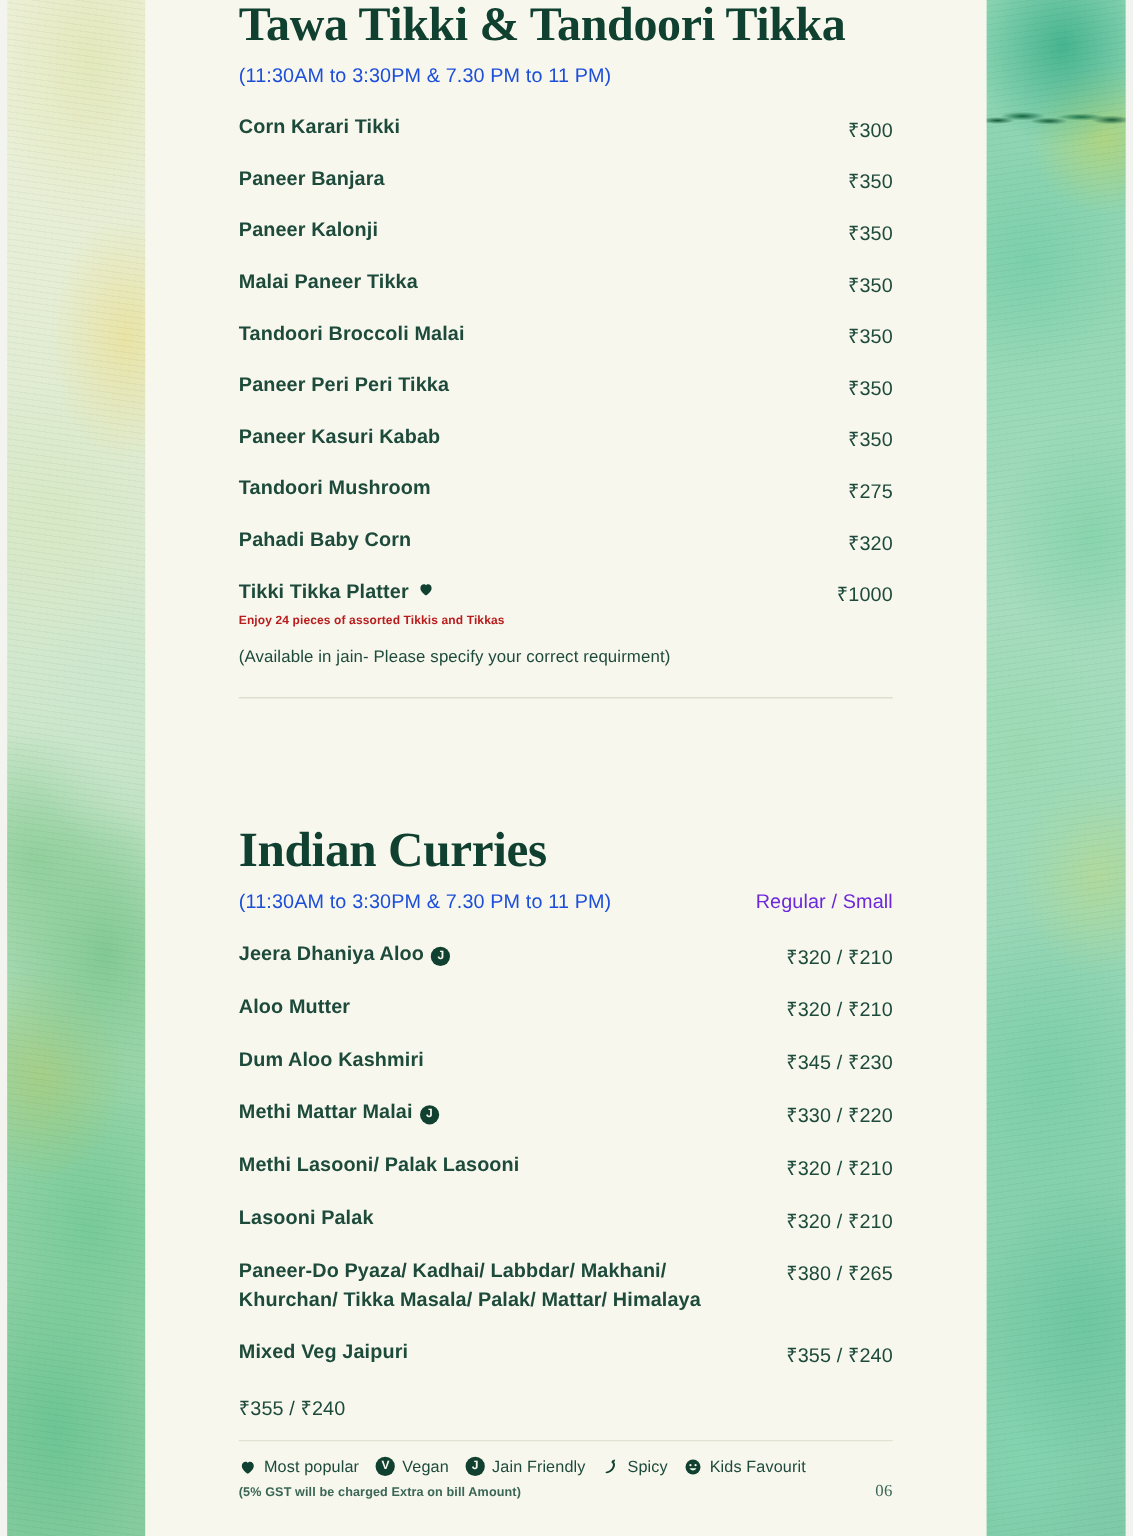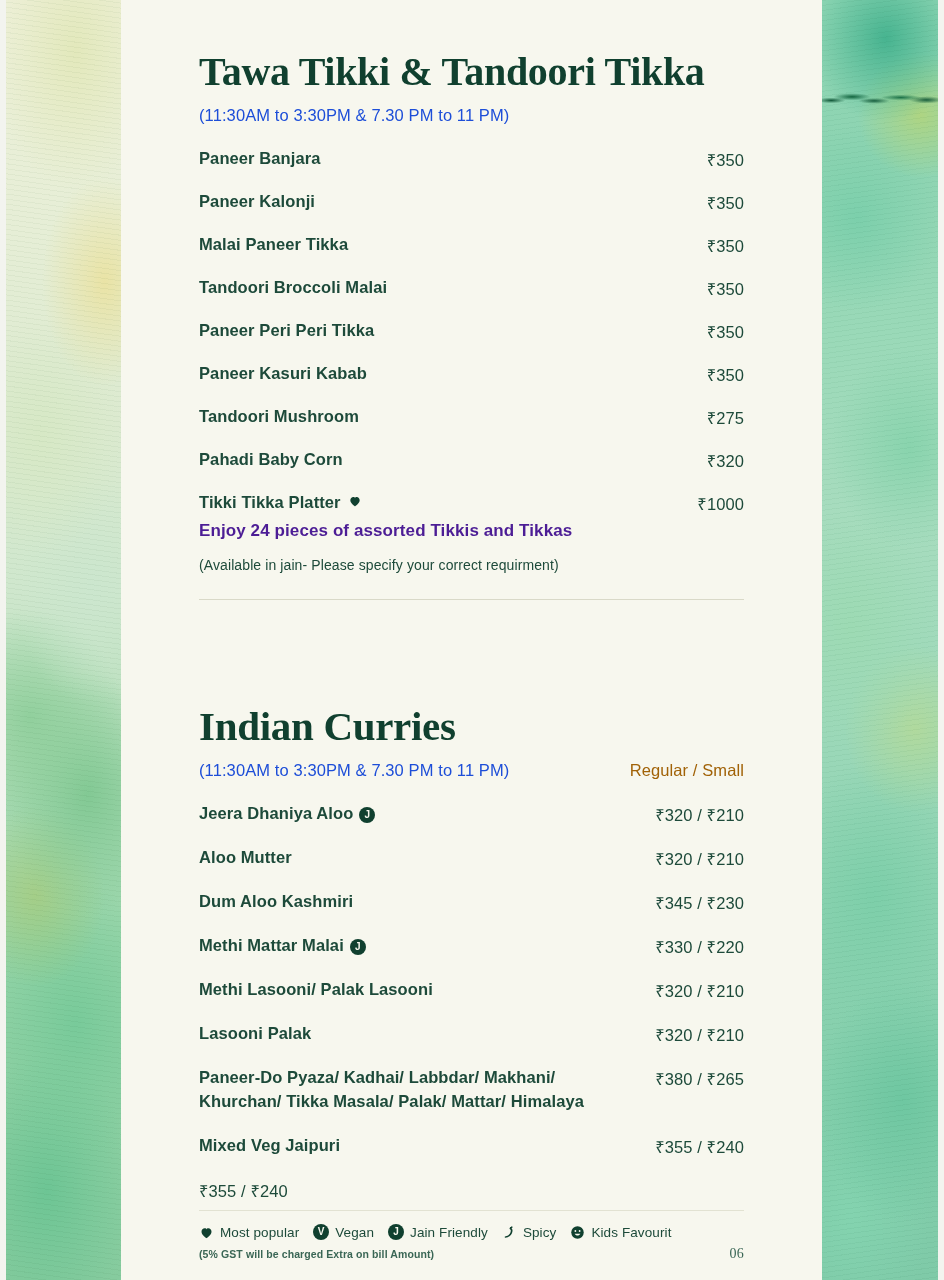--- a/index.html
+++ b/index.html
@@ -92,38 +92,38 @@
   }
 
   
   .section-title {
     font-family: "Liberation Serif", serif;
     font-weight: 700;
     color: #10402f;
     letter-spacing: -0.3px;
     margin: 0;
   }
-  .title-1 { font-size: 40px; line-height: 1; padding-top: 52px; }
+  .title-1 { font-size: 40px; line-height: 1; }
   .title-2 { font-size: 41px; line-height: 1; padding-top: 0; }
 
   .section-hours {
     font-size: 16.5px;
     color: #1d4ed8;
     margin: 14px 0 0 0;
     letter-spacing: .1px;
   }
 
   .hours-row {
     display: flex;
     align-items: flex-end;
     justify-content: space-between;
   }
   .portion-label {
     font-size: 16.5px;
-    color: #a16207;
+    color: #6d28d9;
     letter-spacing: .1px;
     padding-right: 0;
   }
 
   .items { margin-top: 22px; }
   .item-row {
     display: flex;
     align-items: flex-start;
     justify-content: space-between;
     margin-bottom: 19px;
@@ -141,23 +141,23 @@
     font-weight: 400;
     color: #1d4a3a;
     letter-spacing: .1px;
     white-space: nowrap;
     padding-top: 1px;
   }
   .curries .item-name { font-weight: 700; }
   .curries .item-row { margin-bottom: 20px; }
 
   .item-note {
-    font-size: 17px;
+    font-size: 10px;
     font-weight: 700;
-    color: #4c1d95;
+    color: #b91c1c;
     margin: -13px 0 16px 0;
     letter-spacing: .1px;
   }
   .section-note {
     font-size: 14px;
     color: #1d4a3a;
     margin: 4px 0 0 0;
     letter-spacing: .1px;
   }
 
@@ -187,21 +187,21 @@
     display: inline-block;
     vertical-align: 0px;
     margin-left: 7px;
     color: #10402f;
   }
 
   
   .footer {
     position: absolute;
     left: 78px; right: 78px;
-    bottom: 18px;
+    bottom: 28px;
   }
   .footer-divider { height: 1px; background: #e2e2d2; }
   .legend {
     display: flex;
     align-items: center;
     gap: 14px;
     margin-top: 13px;
   }
   .legend-item {
     display: flex;
@@ -249,20 +249,24 @@
 
 <div class="page">
 
   <div>
     <h1 class="section-title title-1">Tawa Tikki &amp; Tandoori Tikka</h1>
     <div class="hours-row">
       <p class="section-hours">(11:30AM to 3:30PM &amp; 7.30 PM to 11 PM)</p>
     </div>
 
     <div class="items" id="items-0">
+        <div class="item-row">
+          <div class="item-name">Corn Karari Tikki</div>
+          <div class="item-price">₹300</div>
+        </div>
         <div class="item-row">
           <div class="item-name">Paneer Banjara</div>
           <div class="item-price">₹350</div>
         </div>
         <div class="item-row">
           <div class="item-name">Paneer Kalonji</div>
           <div class="item-price">₹350</div>
         </div>
         <div class="item-row">
           <div class="item-name">Malai Paneer Tikka</div>

